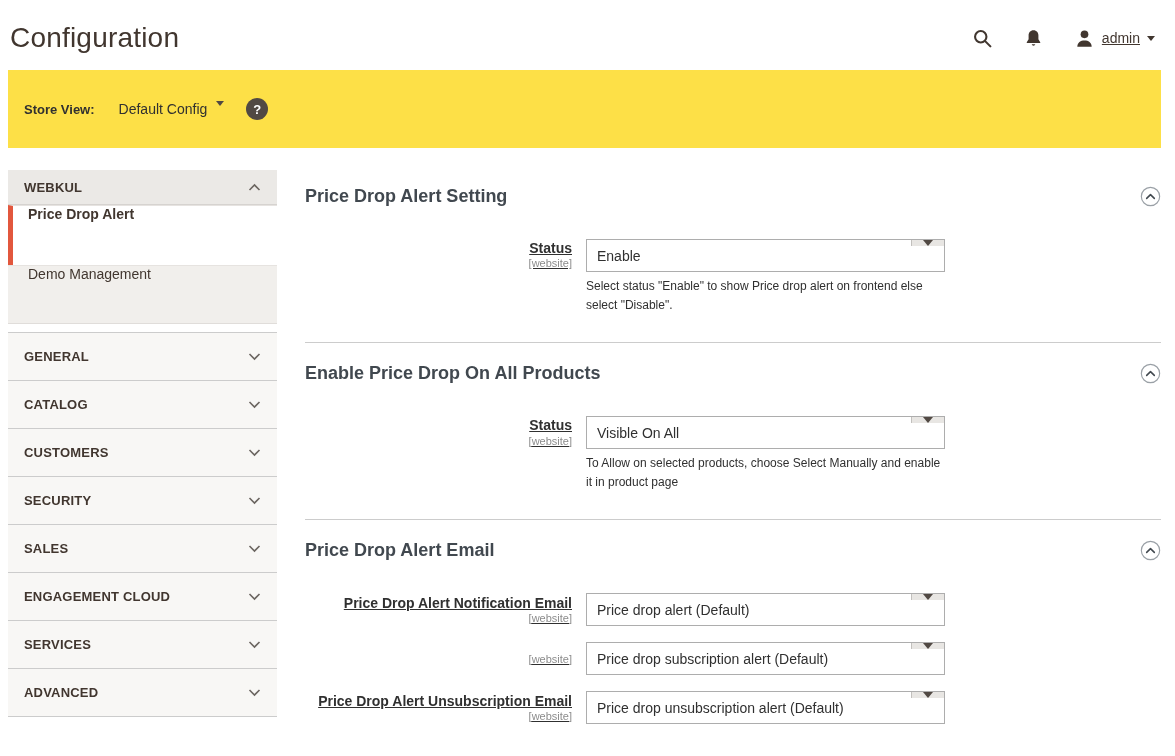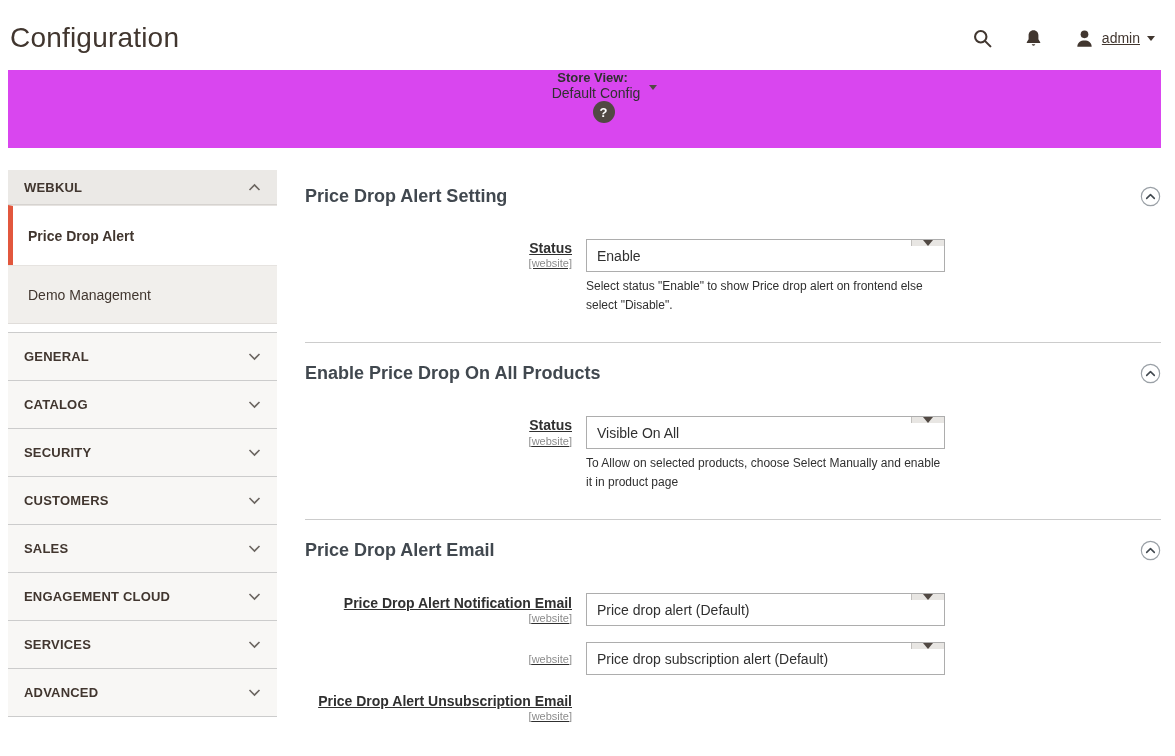--- a/index.html
+++ b/index.html
@@ -11,22 +11,22 @@
     padding:18px 20px 0 10px; height:58px; }
   .page-title { font-size:28px; font-weight:400; color:#41362f; letter-spacing:.2px; }
   .header-actions { display:flex; align-items:center; gap:30px; }
   .hicon { width:21px; height:21px; display:block; cursor:pointer; }
   .admin-menu { display:flex; align-items:center; gap:7px; cursor:pointer; }
   .admin-label { font-size:14px; color:#41362f;text-decoration:underline; }
   .caret-down { width:0; height:0; border-left:4px solid transparent;
     border-right:4px solid transparent; border-top:5px solid #41362f; }
 
   
-  .store-view-bar { margin:12px 14px 0 8px; height:78px; background:#d946ef;
-    display:flex; align-items:center; padding-left:16px;flex-direction:column; }
+  .store-view-bar { margin:12px 14px 0 8px; height:78px; background:#fde047;
+    display:flex; align-items:center; padding-left:16px; }
   .sv-label { font-size:13px; font-weight:700; color:#303030; }
   .sv-select { display:flex; align-items:flex-start; gap:9px; margin-left:24px; cursor:pointer; }
   .sv-value { font-size:14px; color:#303030; }
   .sv-caret { width:0; height:0; border-left:4px solid transparent;
     border-right:4px solid transparent; border-top:5px solid #514943; }
   .help-btn { width:22px; height:22px; border-radius:50%; background:#514943; color:#fff;
     font-size:13px; font-weight:700; display:flex; align-items:center; justify-content:center;
     margin-left:22px; cursor:pointer; }
 
   
@@ -34,21 +34,21 @@
 
   
   .sidebar { width:269px; flex-shrink:0; }
   .nav-group-header { height:35px; background:#ebe9e6; border-bottom:1px solid #d6d3d0;
     display:flex; align-items:center; justify-content:space-between; padding:0 16px;
     cursor:pointer; }
   .nav-group-header .nav-title,
   .nav-section .nav-title { font-size:13px; font-weight:700; color:#41362f; letter-spacing:.2px; }
   .nav-chevron { width:13px; height:9px; flex-shrink:0; }
   .nav-subitems { border-bottom:1px solid #e0ddda; }
-  .nav-subitem { min-height:58px; display:flex; align-items:center; padding:0 16px 0 20px;
+  .nav-subitem { min-height:58px; display:flex; align-items:flex-start; padding:0 16px 0 20px;
     background:#f1efec; border-top:1px solid #e6e3e0; font-size:14px; color:#41362f;
     cursor:pointer; }
   .nav-subitem.selected { background:#fff; border-left:5px solid #e2573d; font-weight:700;
     min-height:60px; padding-left:15px; }
   .nav-sections { margin-top:8px; border-top:1px solid #ccc; }
   .nav-section { height:48px; background:#f8f7f5; border-bottom:1px solid #ccc;
     display:flex; align-items:center; justify-content:space-between; padding:0 16px;
     cursor:pointer; }
 
   
@@ -135,27 +135,27 @@
             <polyline points="1.5,2 6.5,7 11.5,2"></polyline>
           </svg>
       </div>
       <div class="nav-section">
         <span class="nav-title">CATALOG</span>
         <svg class="nav-chevron" viewBox="0 0 13 9" fill="none" stroke="#6b6560" stroke-width="1.6">
             <polyline points="1.5,2 6.5,7 11.5,2"></polyline>
           </svg>
       </div>
       <div class="nav-section">
+        <span class="nav-title">CUSTOMERS</span>
+        <svg class="nav-chevron" viewBox="0 0 13 9" fill="none" stroke="#6b6560" stroke-width="1.6">
+            <polyline points="1.5,2 6.5,7 11.5,2"></polyline>
+          </svg>
+      </div>
+      <div class="nav-section">
         <span class="nav-title">SECURITY</span>
-        <svg class="nav-chevron" viewBox="0 0 13 9" fill="none" stroke="#6b6560" stroke-width="1.6">
-            <polyline points="1.5,2 6.5,7 11.5,2"></polyline>
-          </svg>
-      </div>
-      <div class="nav-section">
-        <span class="nav-title">CUSTOMERS</span>
         <svg class="nav-chevron" viewBox="0 0 13 9" fill="none" stroke="#6b6560" stroke-width="1.6">
             <polyline points="1.5,2 6.5,7 11.5,2"></polyline>
           </svg>
       </div>
       <div class="nav-section">
         <span class="nav-title">SALES</span>
         <svg class="nav-chevron" viewBox="0 0 13 9" fill="none" stroke="#6b6560" stroke-width="1.6">
             <polyline points="1.5,2 6.5,7 11.5,2"></polyline>
           </svg>
       </div>
@@ -271,17 +271,25 @@
                 <span class="tri"></span>
               </span>
           </div>
         </div>
       </div>
       <div class="field-row compact">
         <div class="field-label">
           <span class="label-text">Price Drop Alert Unsubscription Email</span>
           <span class="scope-text">[website]</span>
         </div>
+        <div class="field-control">
+          <div class="select-box">
+            <span class="select-value">Price drop unsubscription alert (Default)</span>
+            <span class="select-arrow">
+                <span class="tri"></span>
+              </span>
+          </div>
+        </div>
       </div>
     </section>
 
   </main>
 </div>
 
 </body></html>

